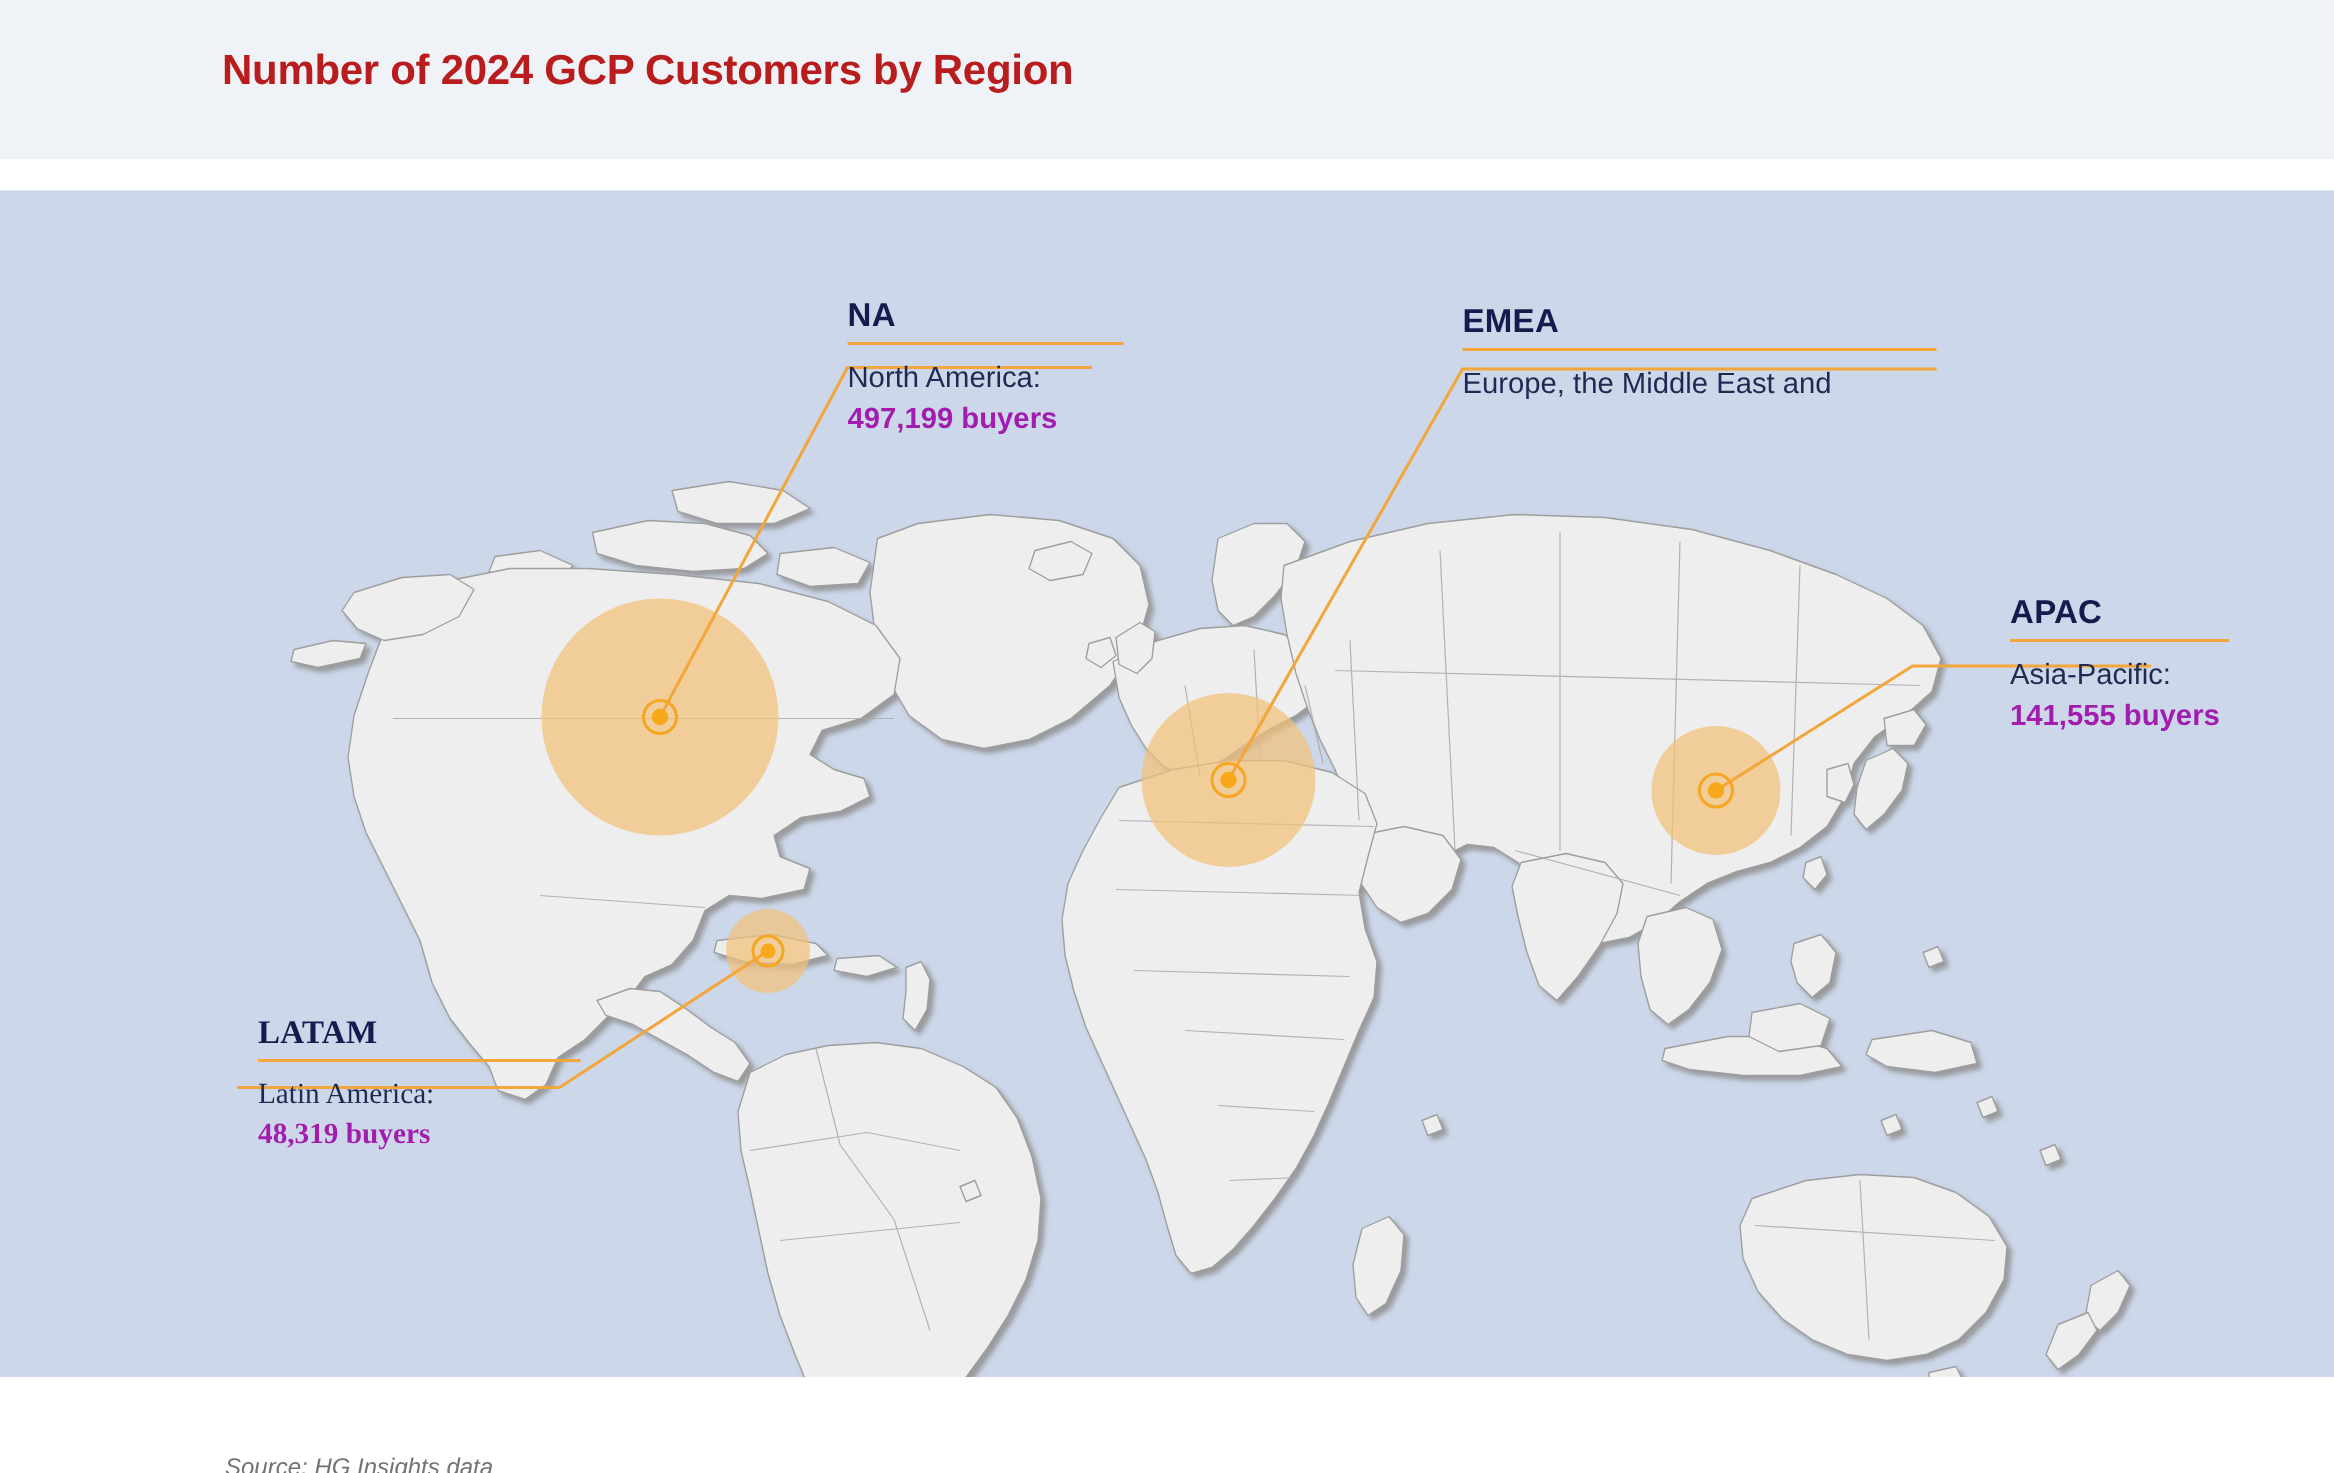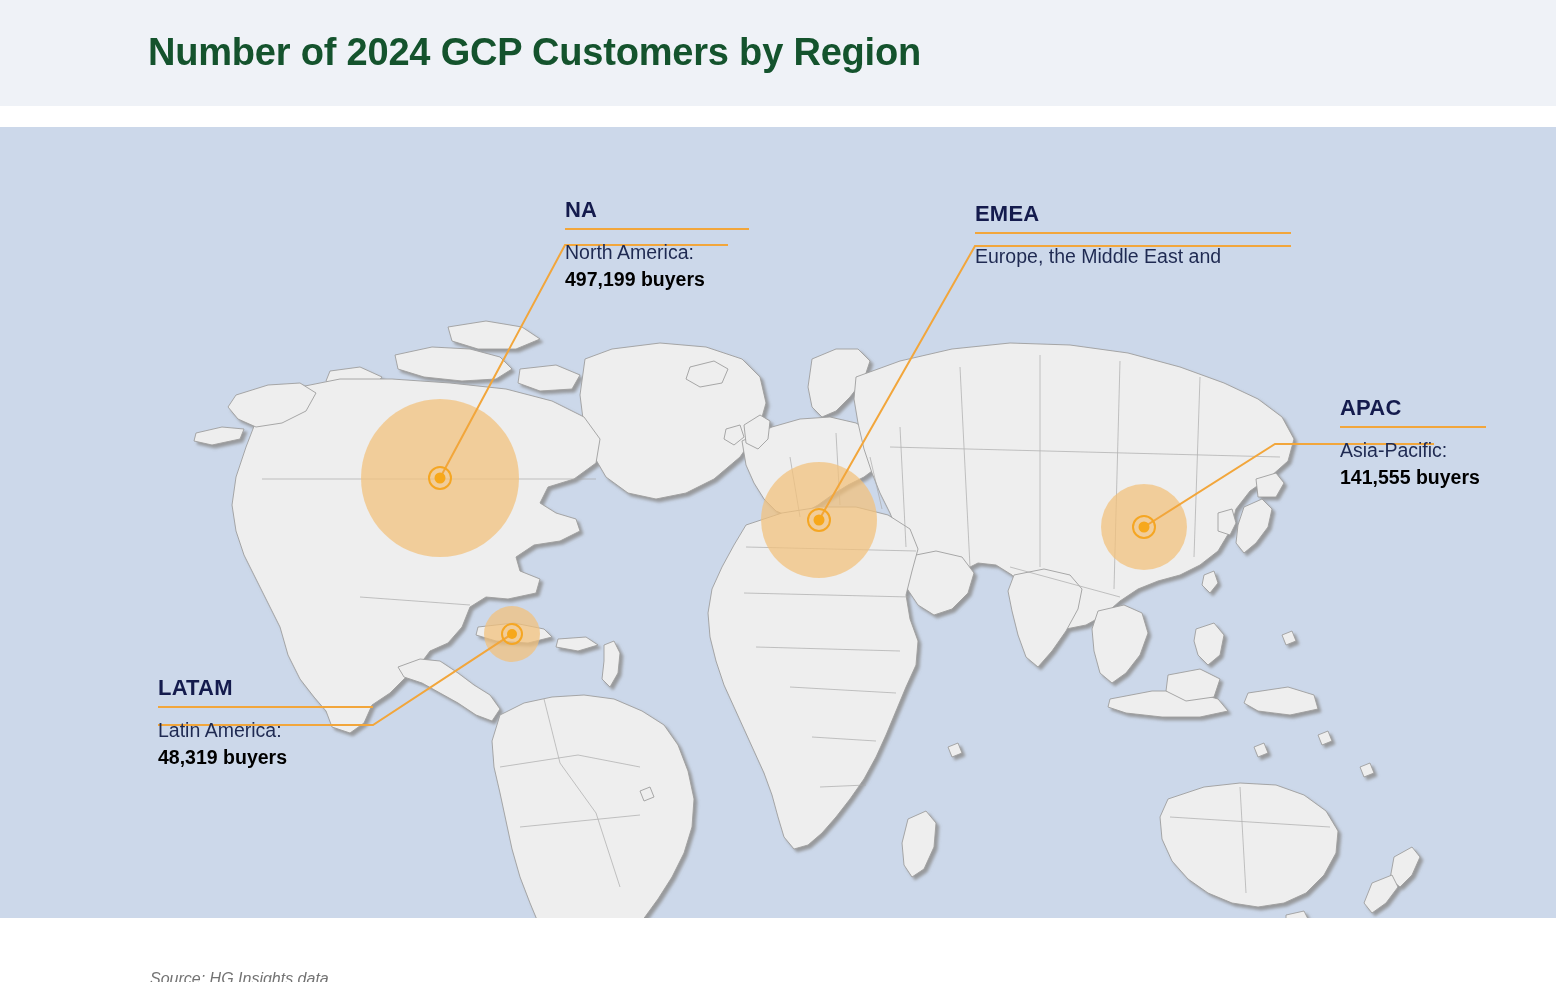--- a/index.html
+++ b/index.html
@@ -11,21 +11,21 @@
   }
   #root { position:relative; width:1556px; height:982px; background:#ffffff; }
 
   
   .header-band {
     position:absolute; left:0; top:0; width:1556px; height:106px;
     background:#eff2f7;
   }
   .page-title {
     position:absolute; left:148px; top:31px;
-    font-size:38px; font-weight:bold; color:#14532d;
+    font-size:28px; font-weight:bold; color:#b91c1c;
     letter-spacing:-0.2px; white-space:nowrap;
   }
 
   
   .map-panel {
     position:absolute; left:0; top:127px; width:1556px; height:791px;
     background:#ccd8ea; overflow:hidden;
   }
   .map-svg { position:absolute; left:0; top:0; width:1556px; height:791px; display:block; }
 
@@ -41,29 +41,29 @@
   
   .callout { position:absolute; }
   .callout-code {
     font-size:22px; font-weight:bold; color:#141b4d;
     letter-spacing:0.2px; line-height:1.05; white-space:nowrap;
   }
   .callout-rule { height:2px; background:#f2a63b; margin-top:7px; }
   .callout-desc {
     margin-top:9px; font-size:19.5px; color:#1f2a52; line-height:1.37;
   }
-  .callout-desc b { color:#000000; font-weight:bold; }
+  .callout-desc b { color:#a21caf; font-weight:bold; }
 
   .c-na    { left:565px; top:198px; width:200px; }
   .c-na    .callout-rule { width:184px; }
   .c-emea  { left:975px; top:202px; width:330px; }
   .c-emea  .callout-rule { width:316px; }
   .c-apac  { left:1292px; top:396px; width:160px;margin-left:48px; }
   .c-apac  .callout-rule { width:146px; }
-  .c-latam { left:158px; top:676px; width:220px; }
+  .c-latam { left:172px; top:676px; width:220px;font-family:Liberation Serif, serif; }
   .c-latam .callout-rule { width:215px; }
 </style>
 </head>
 <body>
 
 <div id="root">
 
   <div class="header-band">
     <div class="page-title">Number of 2024 GCP Customers by Region</div>
   </div>

